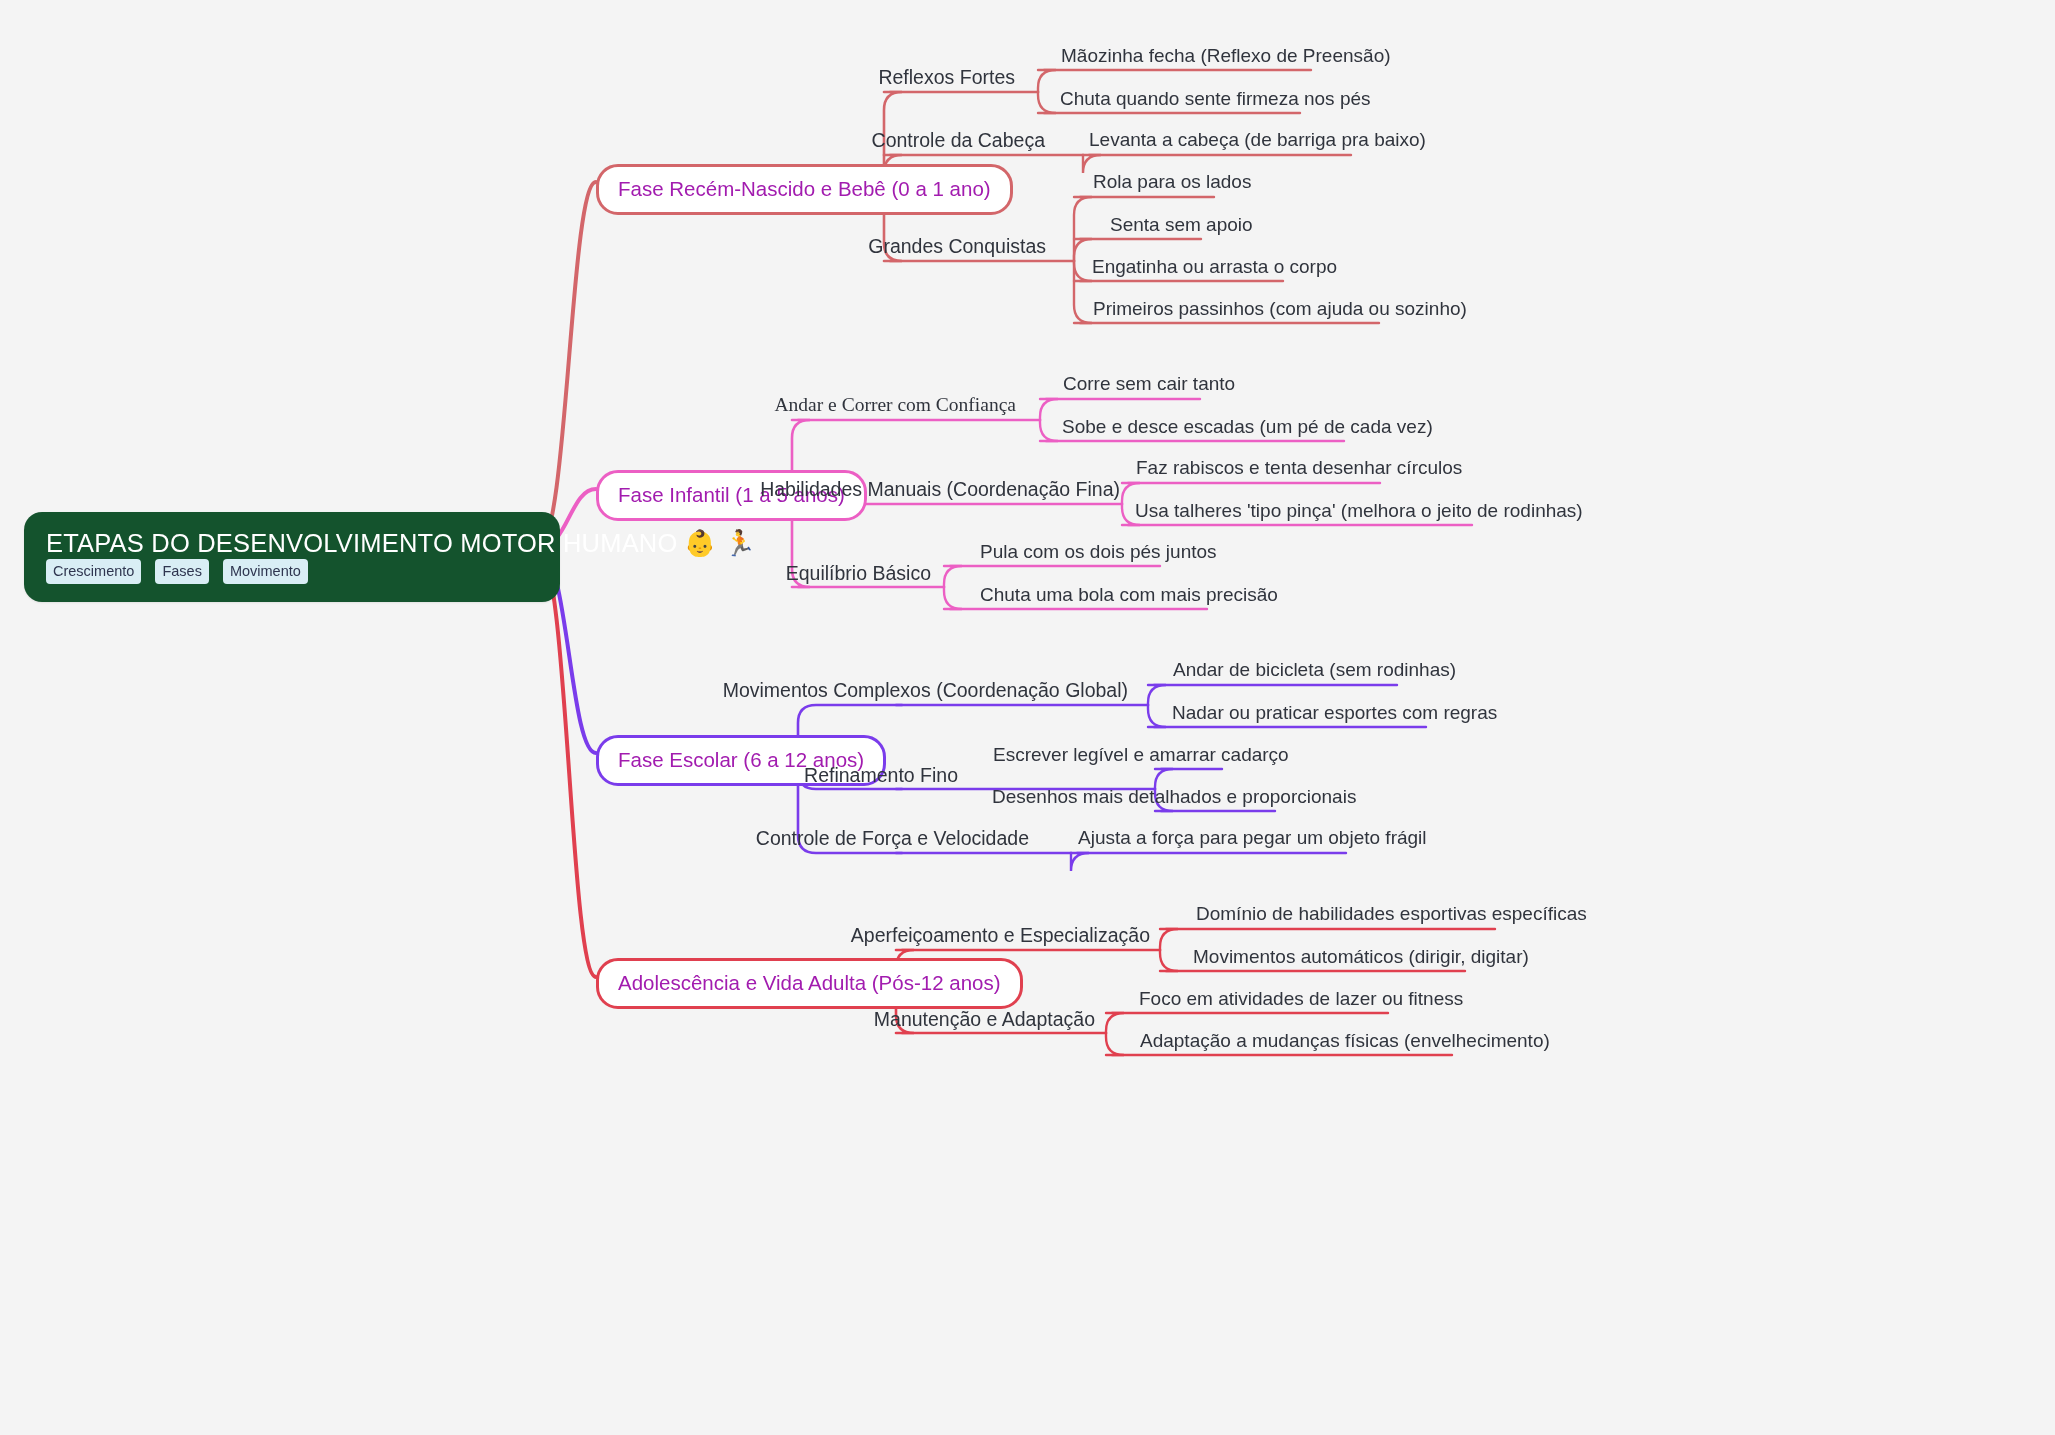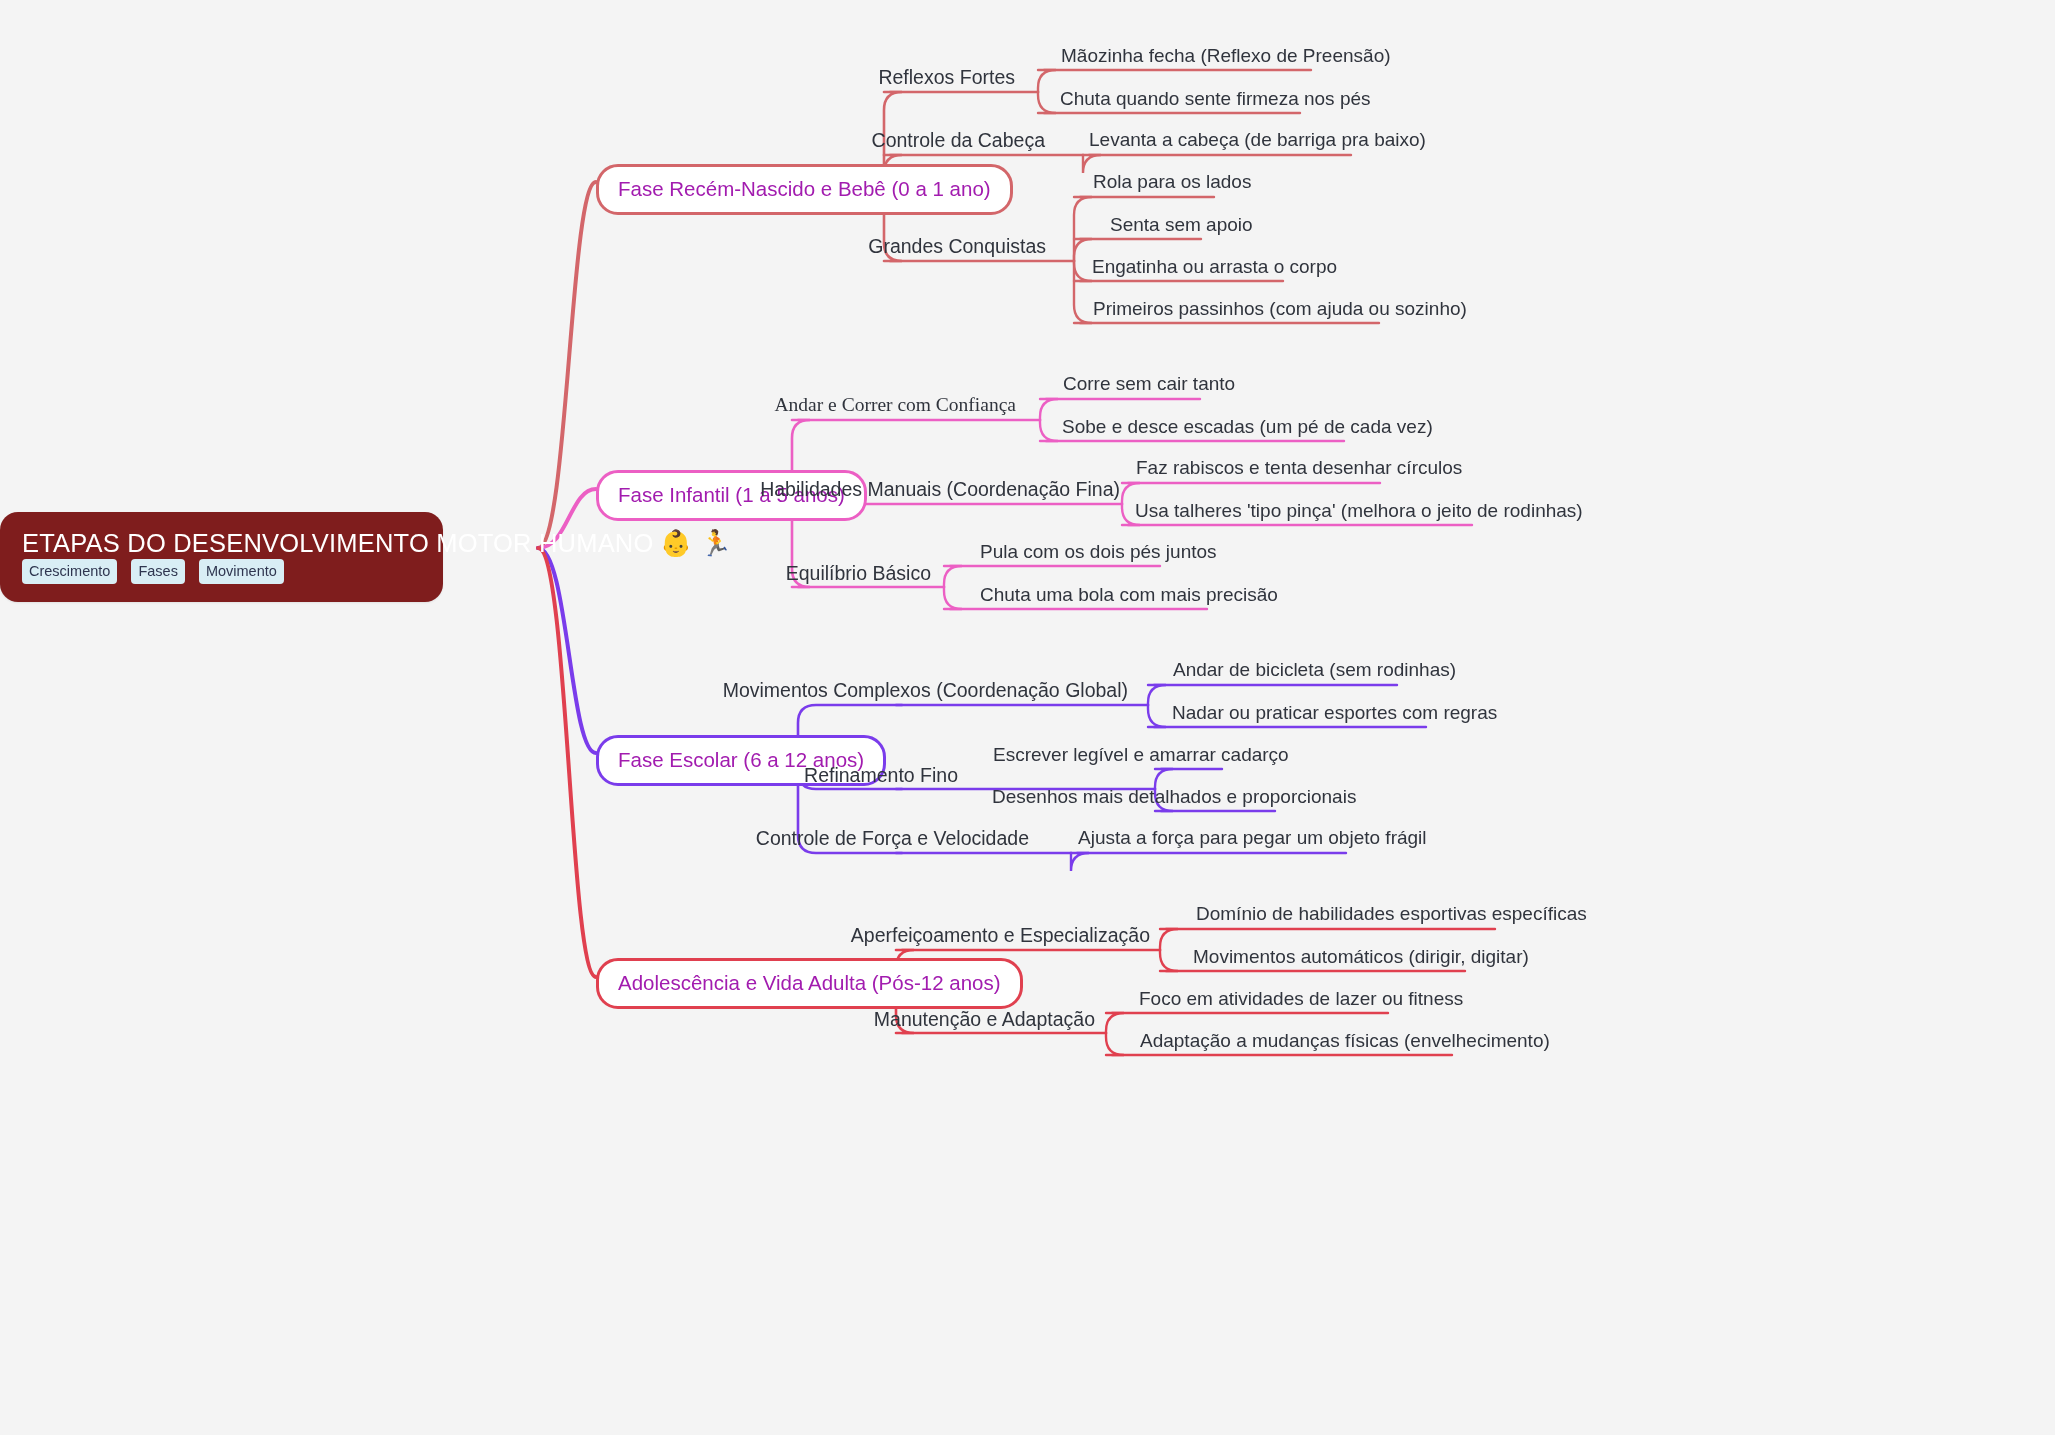--- a/index.html
+++ b/index.html
@@ -156,21 +156,21 @@
       <path d="M 1160 950 L 1160 953 Q 1160 971 1178 971 L 1166 971" fill="none" stroke="#e0404f" stroke-width="2.4" stroke-linecap="round"></path>
       <path d="M 1160 971 L 1465 971" fill="none" stroke="#e0404f" stroke-width="2.4" stroke-linecap="round"></path>
       <path d="M 896 977 L 896 1015 Q 896 1033 914 1033 L 902 1033" fill="none" stroke="#e0404f" stroke-width="2.6" stroke-linecap="round"></path>
       <path d="M 896 1033 L 1106 1033" fill="none" stroke="#e0404f" stroke-width="2.6" stroke-linecap="round"></path>
       <path d="M 1106 1033 L 1106 1031 Q 1106 1013 1124 1013 L 1112 1013" fill="none" stroke="#e0404f" stroke-width="2.4" stroke-linecap="round"></path>
       <path d="M 1106 1013 L 1388 1013" fill="none" stroke="#e0404f" stroke-width="2.4" stroke-linecap="round"></path>
       <path d="M 1106 1033 L 1106 1037 Q 1106 1055 1124 1055 L 1112 1055" fill="none" stroke="#e0404f" stroke-width="2.4" stroke-linecap="round"></path>
       <path d="M 1106 1055 L 1452 1055" fill="none" stroke="#e0404f" stroke-width="2.4" stroke-linecap="round"></path>
     </svg>
 
-  <div class="node root" id="root-node" style="left: 0; top: 512px; width: 443px; background: #7f1d1d;">
+  <div class="node root" id="root-node" style="left: 24px; top: 512px; width: 536px; background: #14532d;">
     <div class="root-title">ETAPAS DO DESENVOLVIMENTO MOTOR HUMANO 👶 🏃</div>
     <div class="root-tags" id="root-tags">
         <span class="tag" style="background: rgb(217, 238, 245);">Crescimento</span>
         <span class="tag" style="background: rgb(217, 238, 245);">Fases</span>
         <span class="tag" style="background: rgb(217, 238, 245);">Movimento</span>
       </div>
   </div>
 
   <div id="branch-layer">
       <div class="node pill c1" style="left: 596px; top: 164px; border-color: rgb(211, 102, 106);">Fase Recém-Nascido e Bebê (0 a 1 ano)</div>

